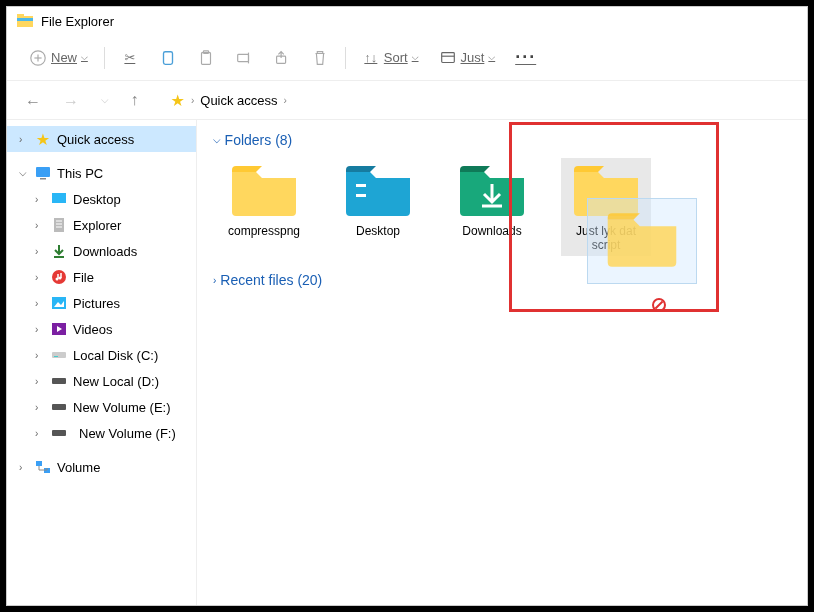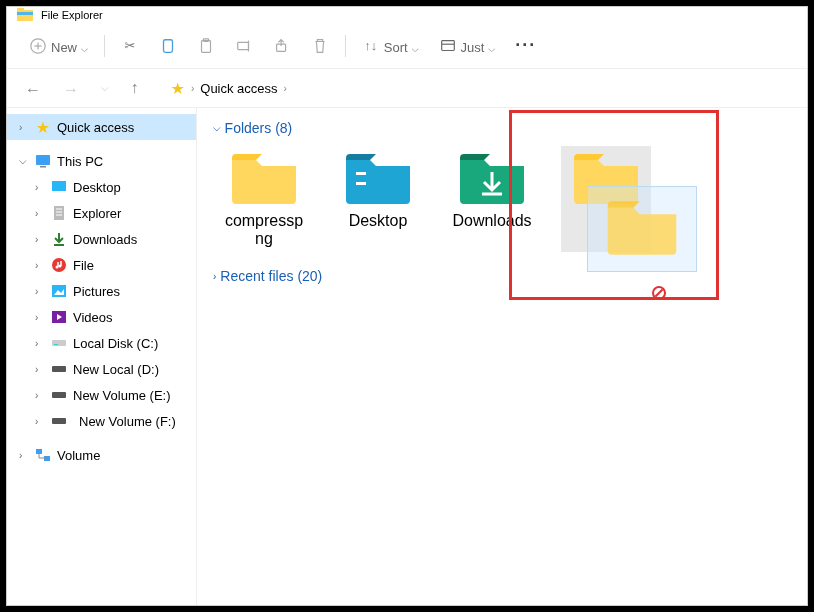--- a/index.html
+++ b/index.html
@@ -1,23 +1,23 @@
 <!DOCTYPE html>
 <html><head>
   <meta charset="utf-8">
   <style>
     * { box-sizing: border-box; margin: 0; padding: 0; font-family: 'Segoe UI', Tahoma, sans-serif; }
     body { background: #000; padding: 6px; width: 814px; height: 612px; }
     .window { background: #fff; width: 100%; height: 100%; border: 1px solid #ccc; display: flex; flex-direction: column; overflow: hidden; }
     
-    .titlebar { display: flex; align-items: center; padding: 0 10px; font-size: 11px; gap: 8px; }
+    .titlebar { display: flex; align-items: center; padding: 6px 10px; font-size: 13px; gap: 8px; }
     .titlebar-icon { width: 16px; height: 16px; }
     
     .toolbar { display: flex; align-items: center; padding: 6px 14px; gap: 4px; border-bottom: 1px solid #eee; }
-    .toolbar-btn { display: flex; align-items: flex-end; gap: 4px; padding: 6px 8px; font-size: 13px; color: #666; cursor: pointer; border-radius: 3px; }
+    .toolbar-btn { display: flex; align-items: center; gap: 4px; padding: 6px 8px; font-size: 13px; color: #666; cursor: pointer; border-radius: 3px; text-decoration: underline; }
     .toolbar-sep { width: 1px; height: 22px; background: #ddd; margin: 0 4px; }
     .toolbar-icon { width: 18px; height: 18px; display: flex; align-items: center; justify-content: center; color: #777; }
     .chevron-sm { font-size: 9px; color: #888; }
     
     .navbar { display: flex; align-items: center; padding: 8px 14px; gap: 14px; border-bottom: 1px solid #eee; }
     .nav-arrow { color: #888; font-size: 16px; cursor: pointer; padding: 2px 4px; }
     .nav-arrow.disabled { color: #ccc; }
     .breadcrumb { display: flex; align-items: center; gap: 6px; font-size: 13px; }
     .star-ico { color: #f5c518; font-size: 16px; }
     .crumb-sep { color: #888; font-size: 10px; }
@@ -30,21 +30,21 @@
     .tree-chev { font-size: 10px; color: #666; width: 10px; }
     .tree-ico { width: 16px; height: 16px; display: flex; align-items: center; justify-content: center; }
     
     .content { flex: 1; padding: 12px 16px; position: relative; overflow: auto; }
     .section-header { display: flex; align-items: center; gap: 4px; color: #1a5fb4; font-size: 14px; margin-bottom: 10px; cursor: pointer; }
     .section-chev { font-size: 10px; }
     
     .folder-grid { display: flex; gap: 24px; flex-wrap: wrap; margin-bottom: 16px; margin-left: 6px; }
     .folder-item { display: flex; flex-direction: column; align-items: center; width: 90px; gap: 6px; cursor: pointer; padding: 4px; }
     .folder-item.selected { background: #e8e8e8; }
-    .folder-label { font-size: 16px; text-align: center; word-break: break-word; }
+    .folder-label { font-size: 12px; text-align: center; word-break: break-word; }
     .folder-ico { width: 72px; height: 56px; }
     
     .drag-overlay { position: absolute; border: 3px solid #e03131; pointer-events: none; }
     .drag-ghost { position: absolute; width: 110px; height: 86px; background: rgba(205, 230, 255, 0.4); border: 1px solid #bcd9f0; }
     .drag-ghost .ghost-folder { width: 80px; height: 60px; }
     .denied { position: absolute; width: 14px; height: 14px; border: 2px solid #e03131; border-radius: 50%; }
     .denied::after { content: ''; position: absolute; width: 100%; height: 2px; background: #e03131; top: 50%; left: 0; transform: translateY(-50%) rotate(-45deg); }
     
     .more-dots { font-size: 18px; font-weight: bold; letter-spacing: 1px; color: #444; }
   </style>
@@ -317,20 +317,21 @@
               <path d="M4 10 H28 L34 4 H8 Q4 4 4 8 Z" fill="#0f7a58"></path>
               <path d="M36 22 V38 M28 32 L36 40 L44 32 M26 44 H46" stroke="#fff" stroke-width="3" fill="none"></path>
             </svg>
           <span class="folder-label">Downloads</span>
         </div>
         <div class="folder-item selected">
           <svg class="folder-ico" viewBox="0 0 72 56">
               <path d="M4 10 H28 L34 16 H68 V50 Q68 54 64 54 H8 Q4 54 4 50 Z" fill="#ffd75e"></path>
               <path d="M4 10 H28 L34 4 H8 Q4 4 4 8 Z" fill="#ffc933"></path>
             </svg>
+          <span class="folder-label">Just lyk dat script</span>
         </div>
       </div>
 
       <div class="section-header">
         <span class="section-chev">›</span>
         <span>Recent files (20)</span>
       </div>
 
       <div class="drag-overlay" style="left:312px; top:2px; width:210px; height:190px;"></div>
 

